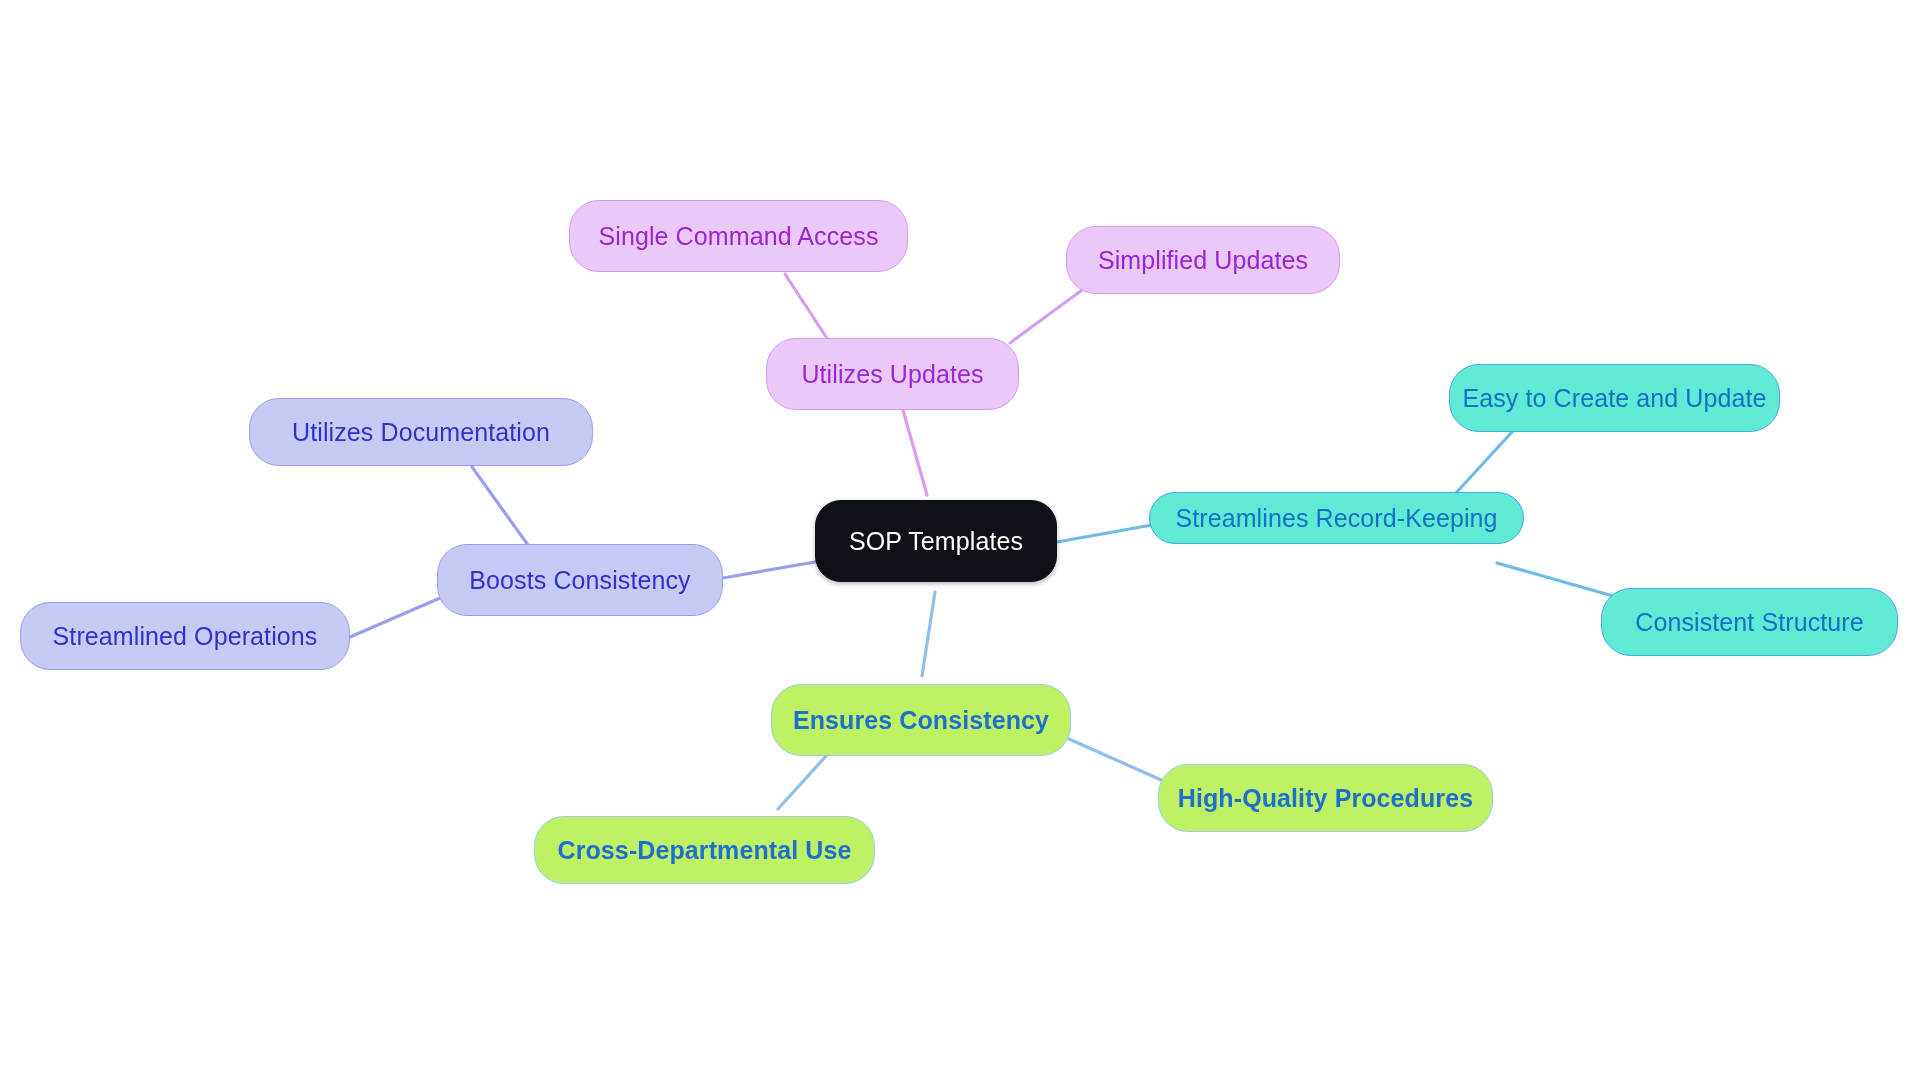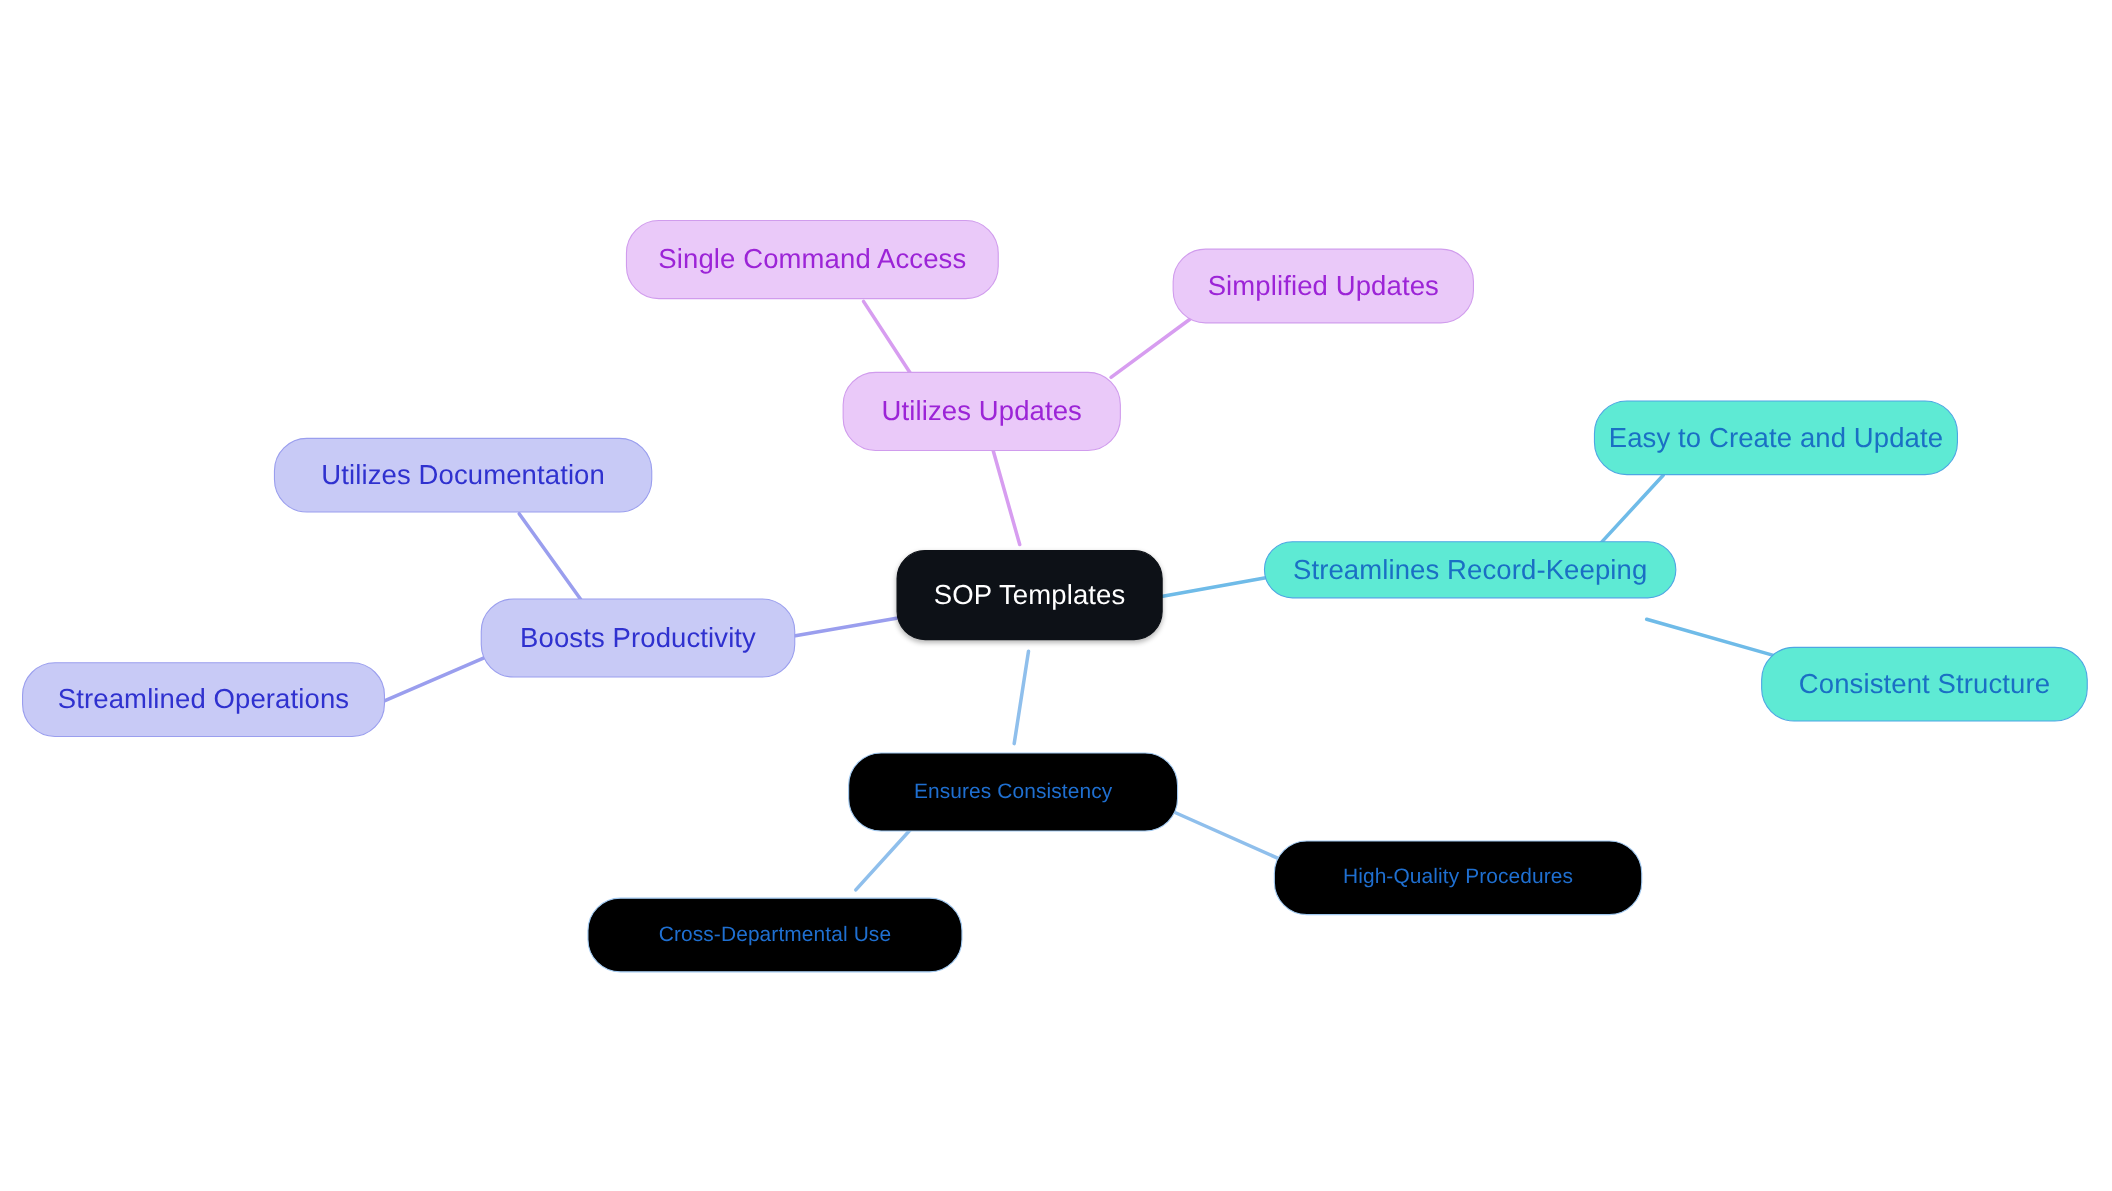--- a/index.html
+++ b/index.html
@@ -48,25 +48,26 @@
     box-shadow: 0 2px 5px rgba(0,0,0,0.28);
   }
   .node-blue-strong {
     background: #5eead4;
     border-color: #4da6e3;
     color: #1a6fc4;
     border-radius: 30px;
     font-size: 25px;
   }
   .node-blue-soft {
-    background: #000000;
+    background: #bef264;
     border-color: #a0c8f0;
     color: #1f6fd0;
     border-radius: 30px;
-    font-size: 19px;
+    font-size: 25px;
+    font-weight: bold;
   }
   .node-lavender {
     background: #c8caf6;
     border-color: #9a9eee;
     color: #2f31cf;
     border-radius: 30px;
     font-size: 25px;
   }
   .node-violet {
     background: #eac9f9;
@@ -119,21 +120,21 @@
     <span>Ensures Consistency</span>
   </div>
   <div class="node node-blue-soft" style="left:1158px; top:764px; width:335px; height:68px;">
     <span>High-Quality Procedures</span>
   </div>
   <div class="node node-blue-soft" style="left:534px; top:816px; width:341px; height:68px;">
     <span>Cross-Departmental Use</span>
   </div>
 
   <div class="node node-lavender" style="left:437px; top:544px; width:286px; height:72px;">
-    <span>Boosts Productivity</span>
+    <span>Boosts Consistency</span>
   </div>
   <div class="node node-lavender" style="left:249px; top:398px; width:344px; height:68px;">
     <span>Utilizes Documentation</span>
   </div>
   <div class="node node-lavender" style="left:20px; top:602px; width:330px; height:68px;">
     <span>Streamlined Operations</span>
   </div>
 
   <div class="node node-violet" style="left:766px; top:338px; width:253px; height:72px;">
     <span>Utilizes Updates</span>

